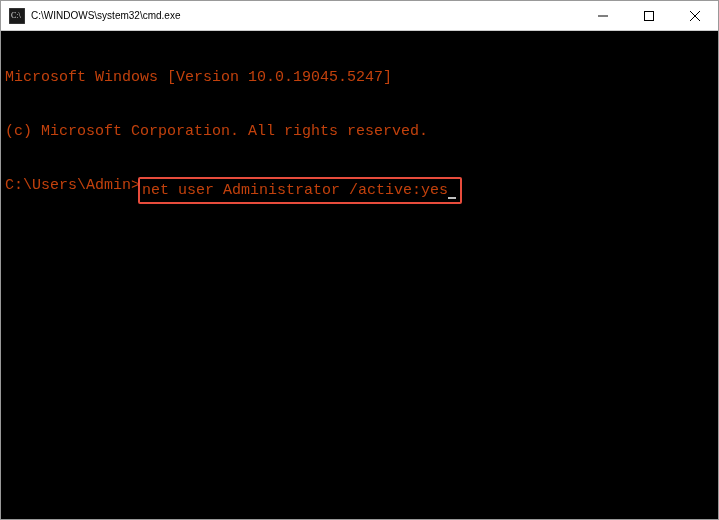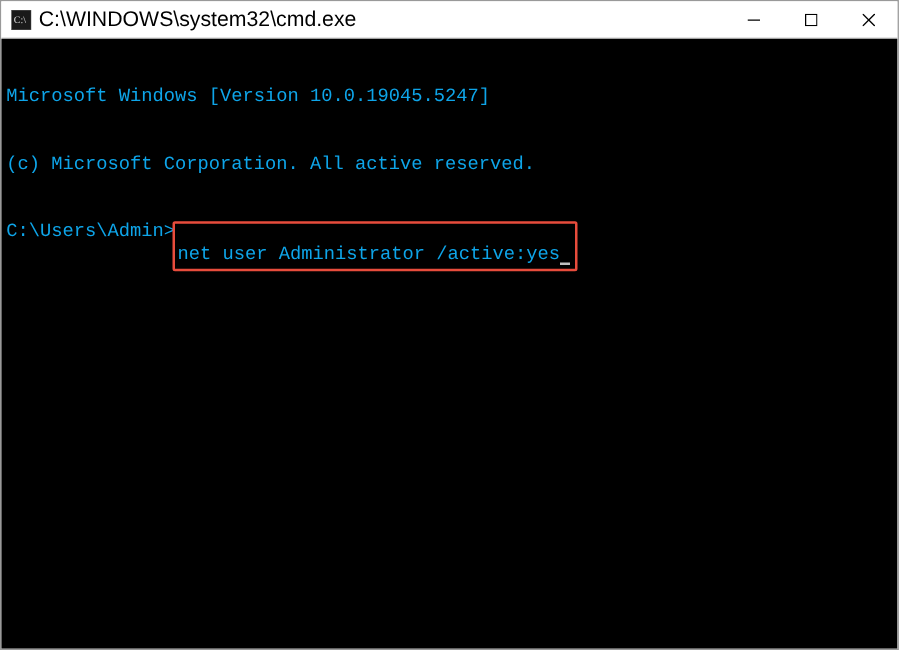--- a/index.html
+++ b/index.html
@@ -29,21 +29,21 @@
       margin-right: 6px;
       display: flex;
       align-items: center;
       justify-content: center;
     }
     .app-icon svg {
       width: 16px;
       height: 16px;
     }
     .title-text {
-      font-size: 17px;
+      font-size: 10px;
       color: #000;
       flex: 1;
     }
     .window-controls {
       display: flex;
       height: 100%;
     }
     .win-btn {
       width: 46px;
       height: 100%;
@@ -51,21 +51,21 @@
       align-items: center;
       justify-content: center;
       font-size: 10px;
       color: #000;
       background: transparent;
       border: none;
       font-family: "Segoe UI", sans-serif;
     }
     .terminal {
       background: #000;
-      color: #0ea5e9;
+      color: #c2410c;
       font-family: Consolas, "Courier New", monospace;
       font-size: 15px;
       line-height: 18px;
       padding: 2px 4px;
       height: calc(100% - 30px);
       overflow: hidden;
       white-space: pre;
     }
     .line {
       display: block;
@@ -73,21 +73,21 @@
     .prompt-line {
       display: flex;
       align-items: flex-start;
     }
     .prompt {
       white-space: pre;
     }
     .command-box {
       border: 2px solid #e74c3c;
       border-radius: 2px;
-      padding: 16px 4px 2px 2px;
+      padding: 3px 4px 2px 2px;
       display: inline-block;
       white-space: pre;
       margin-left: -2px;
     }
     .cursor {
       display: inline-block;
       width: 8px;
       height: 2px;
       background: #c0c0c0;
       vertical-align: bottom;
@@ -120,17 +120,17 @@
       <svg width="10" height="10" viewBox="0 0 10 10">
           <line x1="0" y1="0" x2="10" y2="10" stroke="#000" stroke-width="1"></line>
           <line x1="10" y1="0" x2="0" y2="10" stroke="#000" stroke-width="1"></line>
         </svg>
     </button>
   </div>
 </div>
 
 <div class="terminal">
   <span class="line">Microsoft Windows [Version 10.0.19045.5247]</span>
-  <span class="line">(c) Microsoft Corporation. All active reserved.</span>
+  <span class="line">(c) Microsoft Corporation. All rights reserved.</span>
   <div class="prompt-line">
     <span class="prompt">C:\Users\Admin&gt;</span><span class="command-box"><span>net user Administrator /active:yes</span><span class="cursor"></span></span>
   </div>
 </div>
 
 </body></html>

